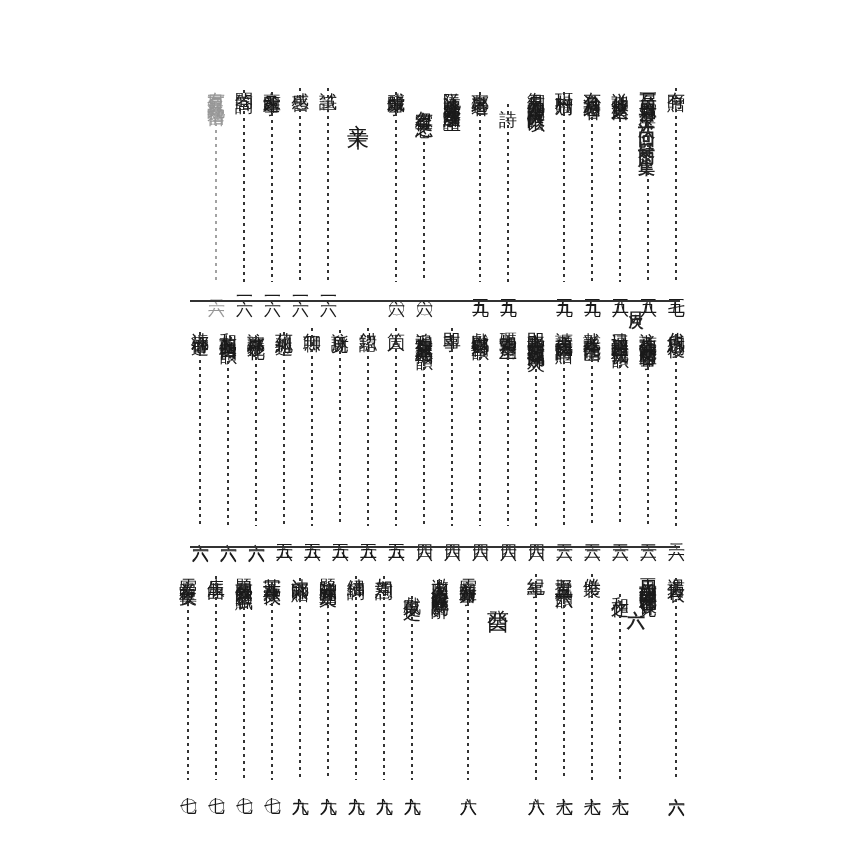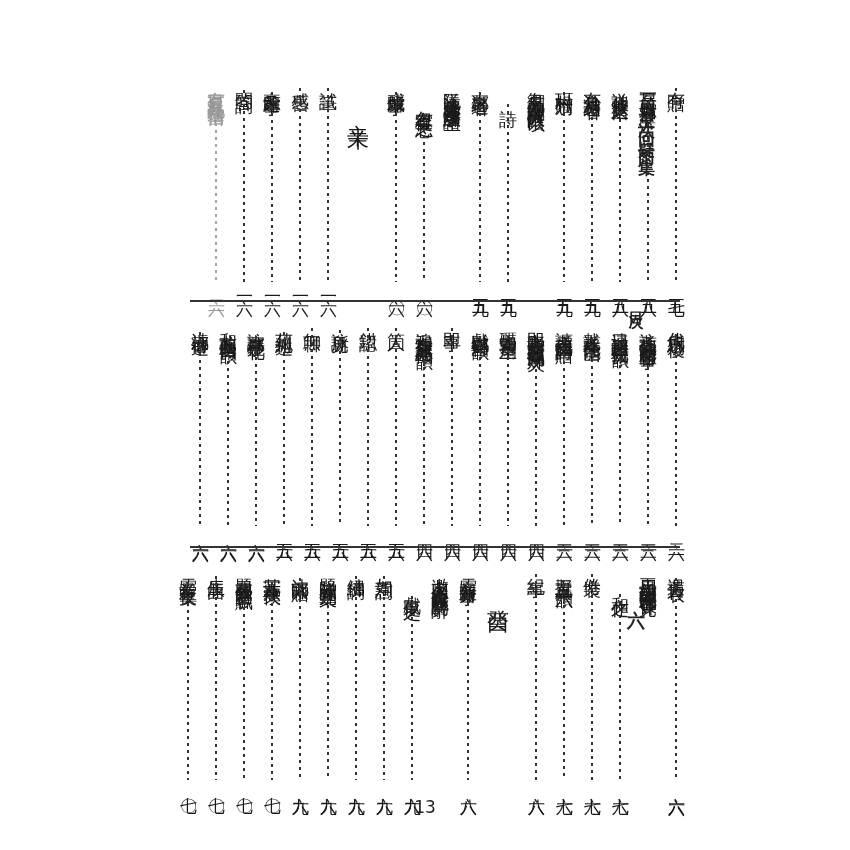--- a/index.html
+++ b/index.html
@@ -315,14 +315,13 @@
         <span class="dots"></span>
         <span class="page-no">七〇</span>
       </div>
       <div class="entry">
         <span class="title">雲客堂中夜集</span>
         <span class="dots"></span>
         <span class="page-no">七〇</span>
       </div>
     </div>
 
-  <div class="page-footer">13</div>
 </div>
 
 </body></html>

